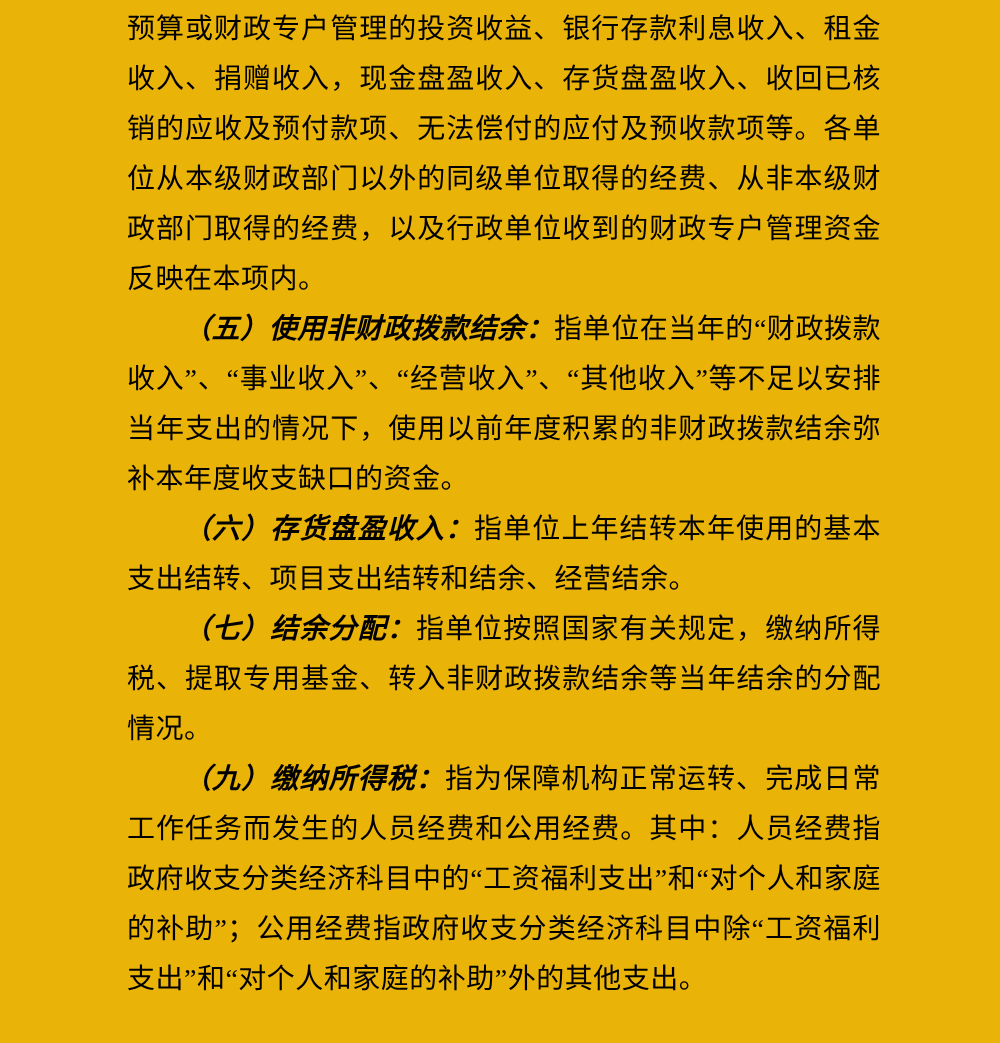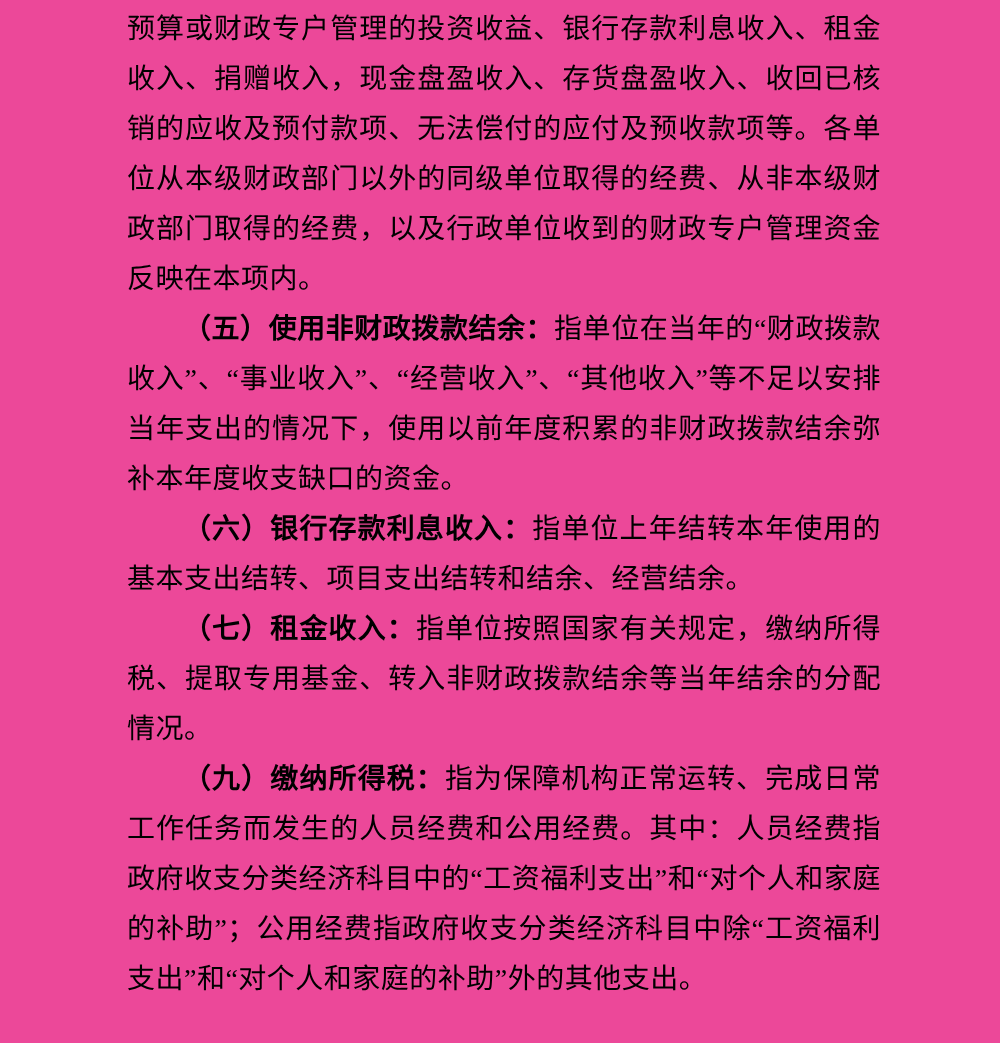--- a/index.html
+++ b/index.html
@@ -10,50 +10,51 @@
   body {
     width: 1000px;
     height: 1043px;
     overflow: hidden;
   }
   .page {
     box-sizing: border-box;
     width: 1000px;
     height: 1043px;
     padding: 4px 119px 0 127px;
-    background: #ec4899;
+    background: #eab308;
     font-family: "Liberation Serif", "DejaVu Serif", serif;
     font-size: 28px;
     color: #000000;
     letter-spacing: 0.5px;
   }
   .para {
     margin: 0;
     padding: 0;
     line-height: 50px;
     text-align: justify;
     text-align-last: left;
     word-break: break-all;
   }
   .para.indent {
     text-indent: 2em;
   }
   .lead {
     font-weight: bold;
+    font-style: italic;
   }
 </style>
 </head>
 <body>
 
 <div class="page">
 
   <p class="para"><span class="lead"></span><span>预算或财政专户管理的投资收益、银行存款利息收入、租金收入、捐赠收入，现金盘盈收入、存货盘盈收入、收回已核销的应收及预付款项、无法偿付的应付及预收款项等。各单位从本级财政部门以外的同级单位取得的经费、从非本级财政部门取得的经费，以及行政单位收到的财政专户管理资金反映在本项内。</span></p>
 
   <p class="para indent"><span class="lead">（五）使用非财政拨款结余：</span><span>指单位在当年的“财政拨款收入”、“事业收入”、“经营收入”、“其他收入”等不足以安排当年支出的情况下，使用以前年度积累的非财政拨款结余弥补本年度收支缺口的资金。</span></p>
 
-  <p class="para indent"><span class="lead">（六）银行存款利息收入：</span><span>指单位上年结转本年使用的基本支出结转、项目支出结转和结余、经营结余。</span></p>
+  <p class="para indent"><span class="lead">（六）存货盘盈收入：</span><span>指单位上年结转本年使用的基本支出结转、项目支出结转和结余、经营结余。</span></p>
 
-  <p class="para indent"><span class="lead">（七）租金收入：</span><span>指单位按照国家有关规定，缴纳所得税、提取专用基金、转入非财政拨款结余等当年结余的分配情况。</span></p>
+  <p class="para indent"><span class="lead">（七）结余分配：</span><span>指单位按照国家有关规定，缴纳所得税、提取专用基金、转入非财政拨款结余等当年结余的分配情况。</span></p>
 
 
   <p class="para indent"><span class="lead">（九）缴纳所得税：</span><span>指为保障机构正常运转、完成日常工作任务而发生的人员经费和公用经费。其中：人员经费指政府收支分类经济科目中的“工资福利支出”和“对个人和家庭的补助”；公用经费指政府收支分类经济科目中除“工资福利支出”和“对个人和家庭的补助”外的其他支出。</span></p>
 
 </div>
 
 </body></html>

